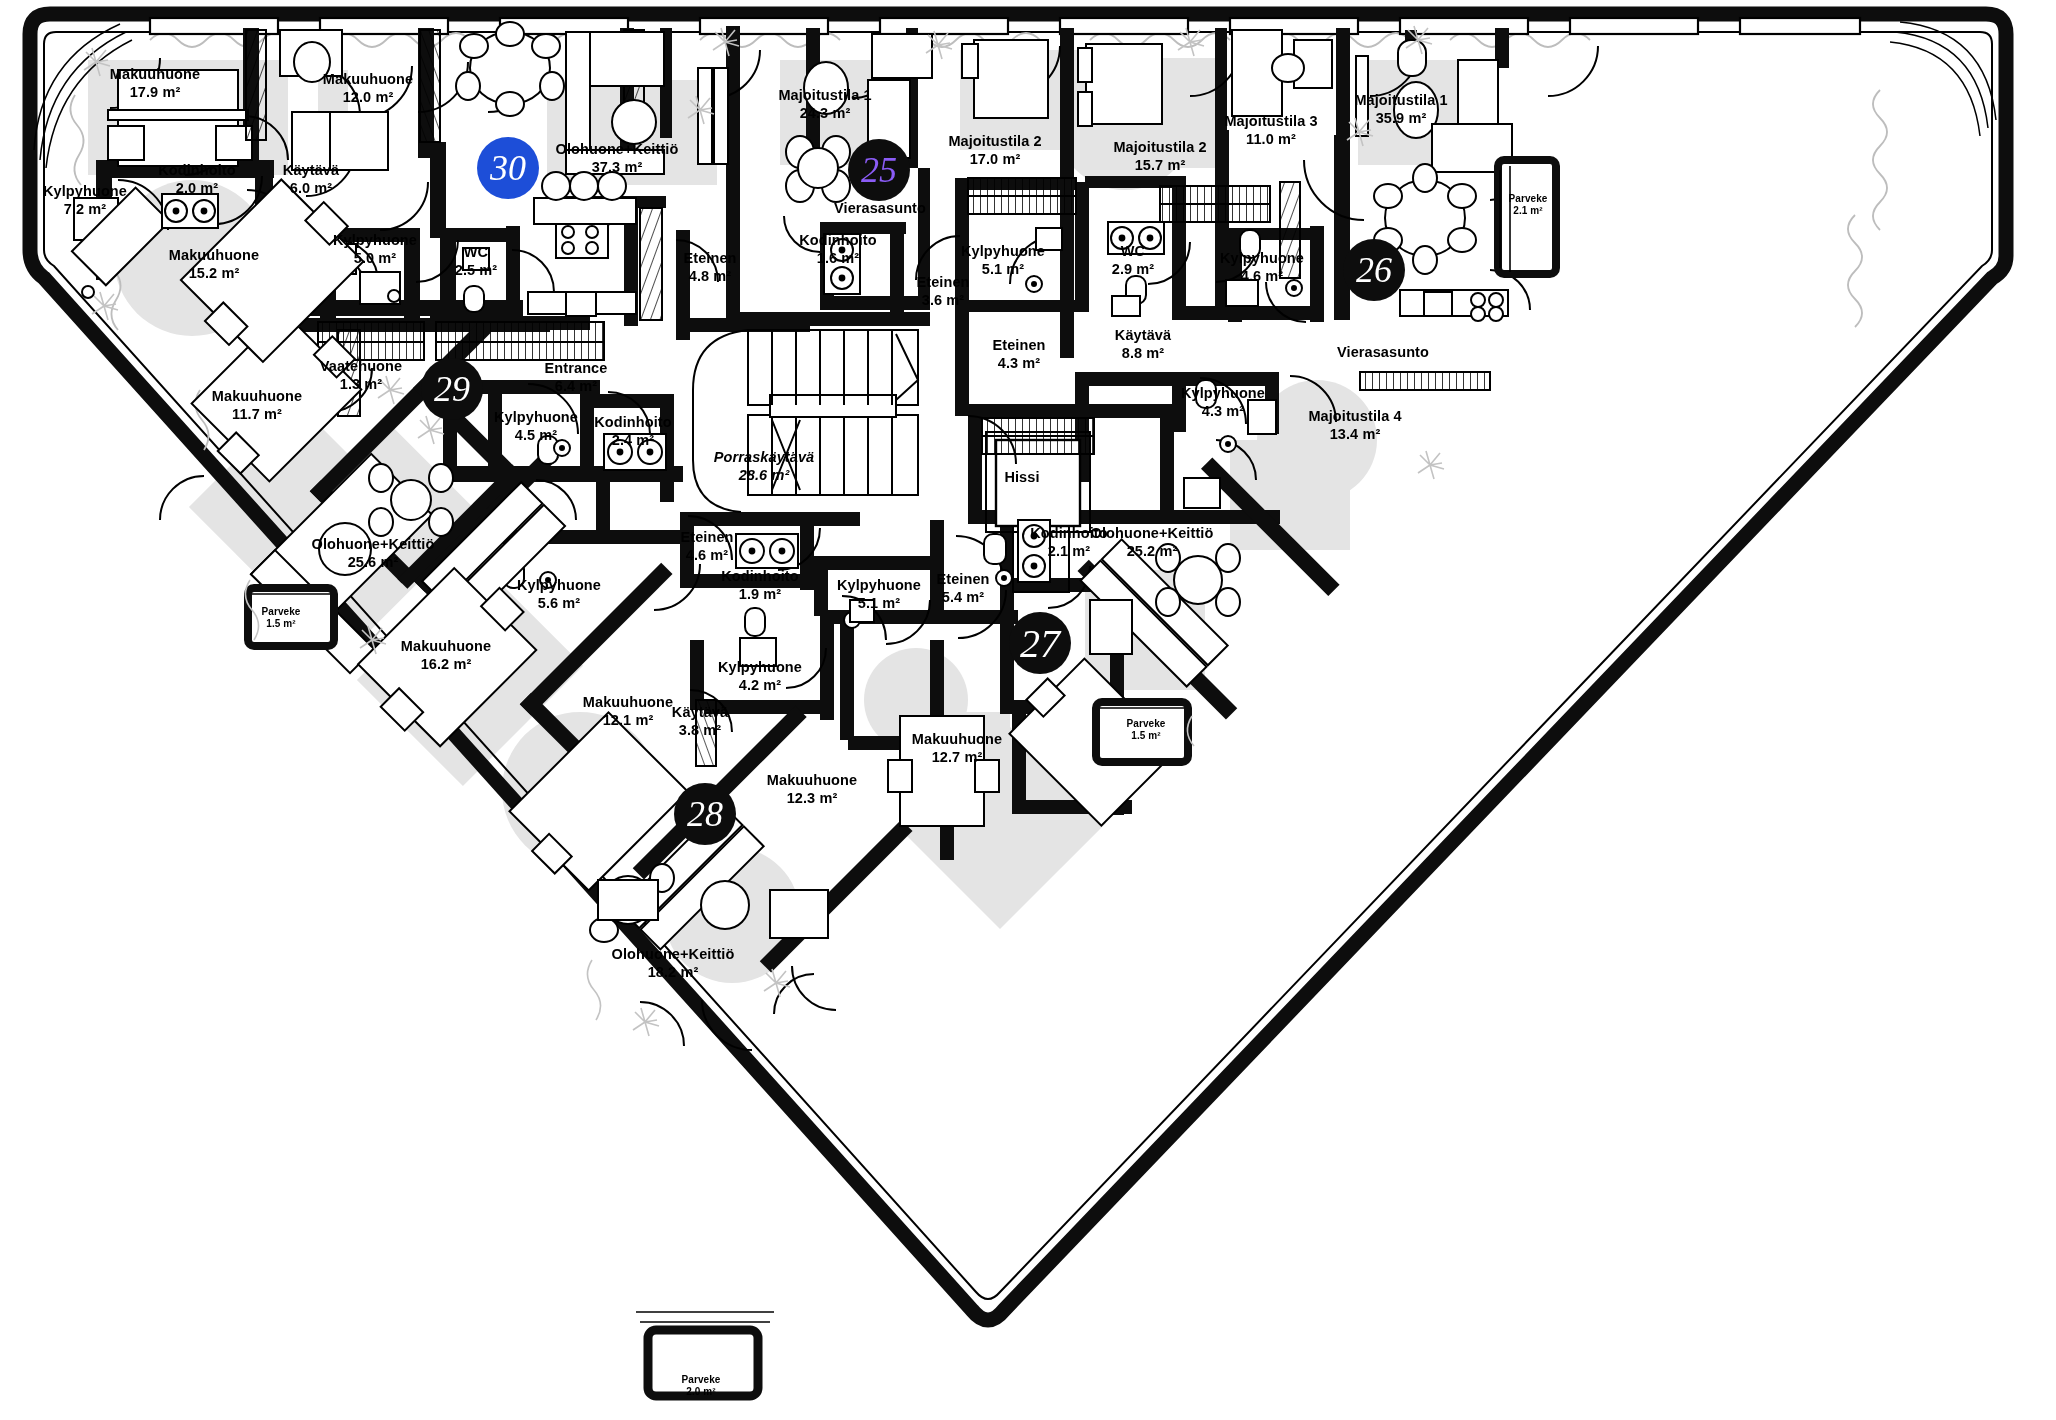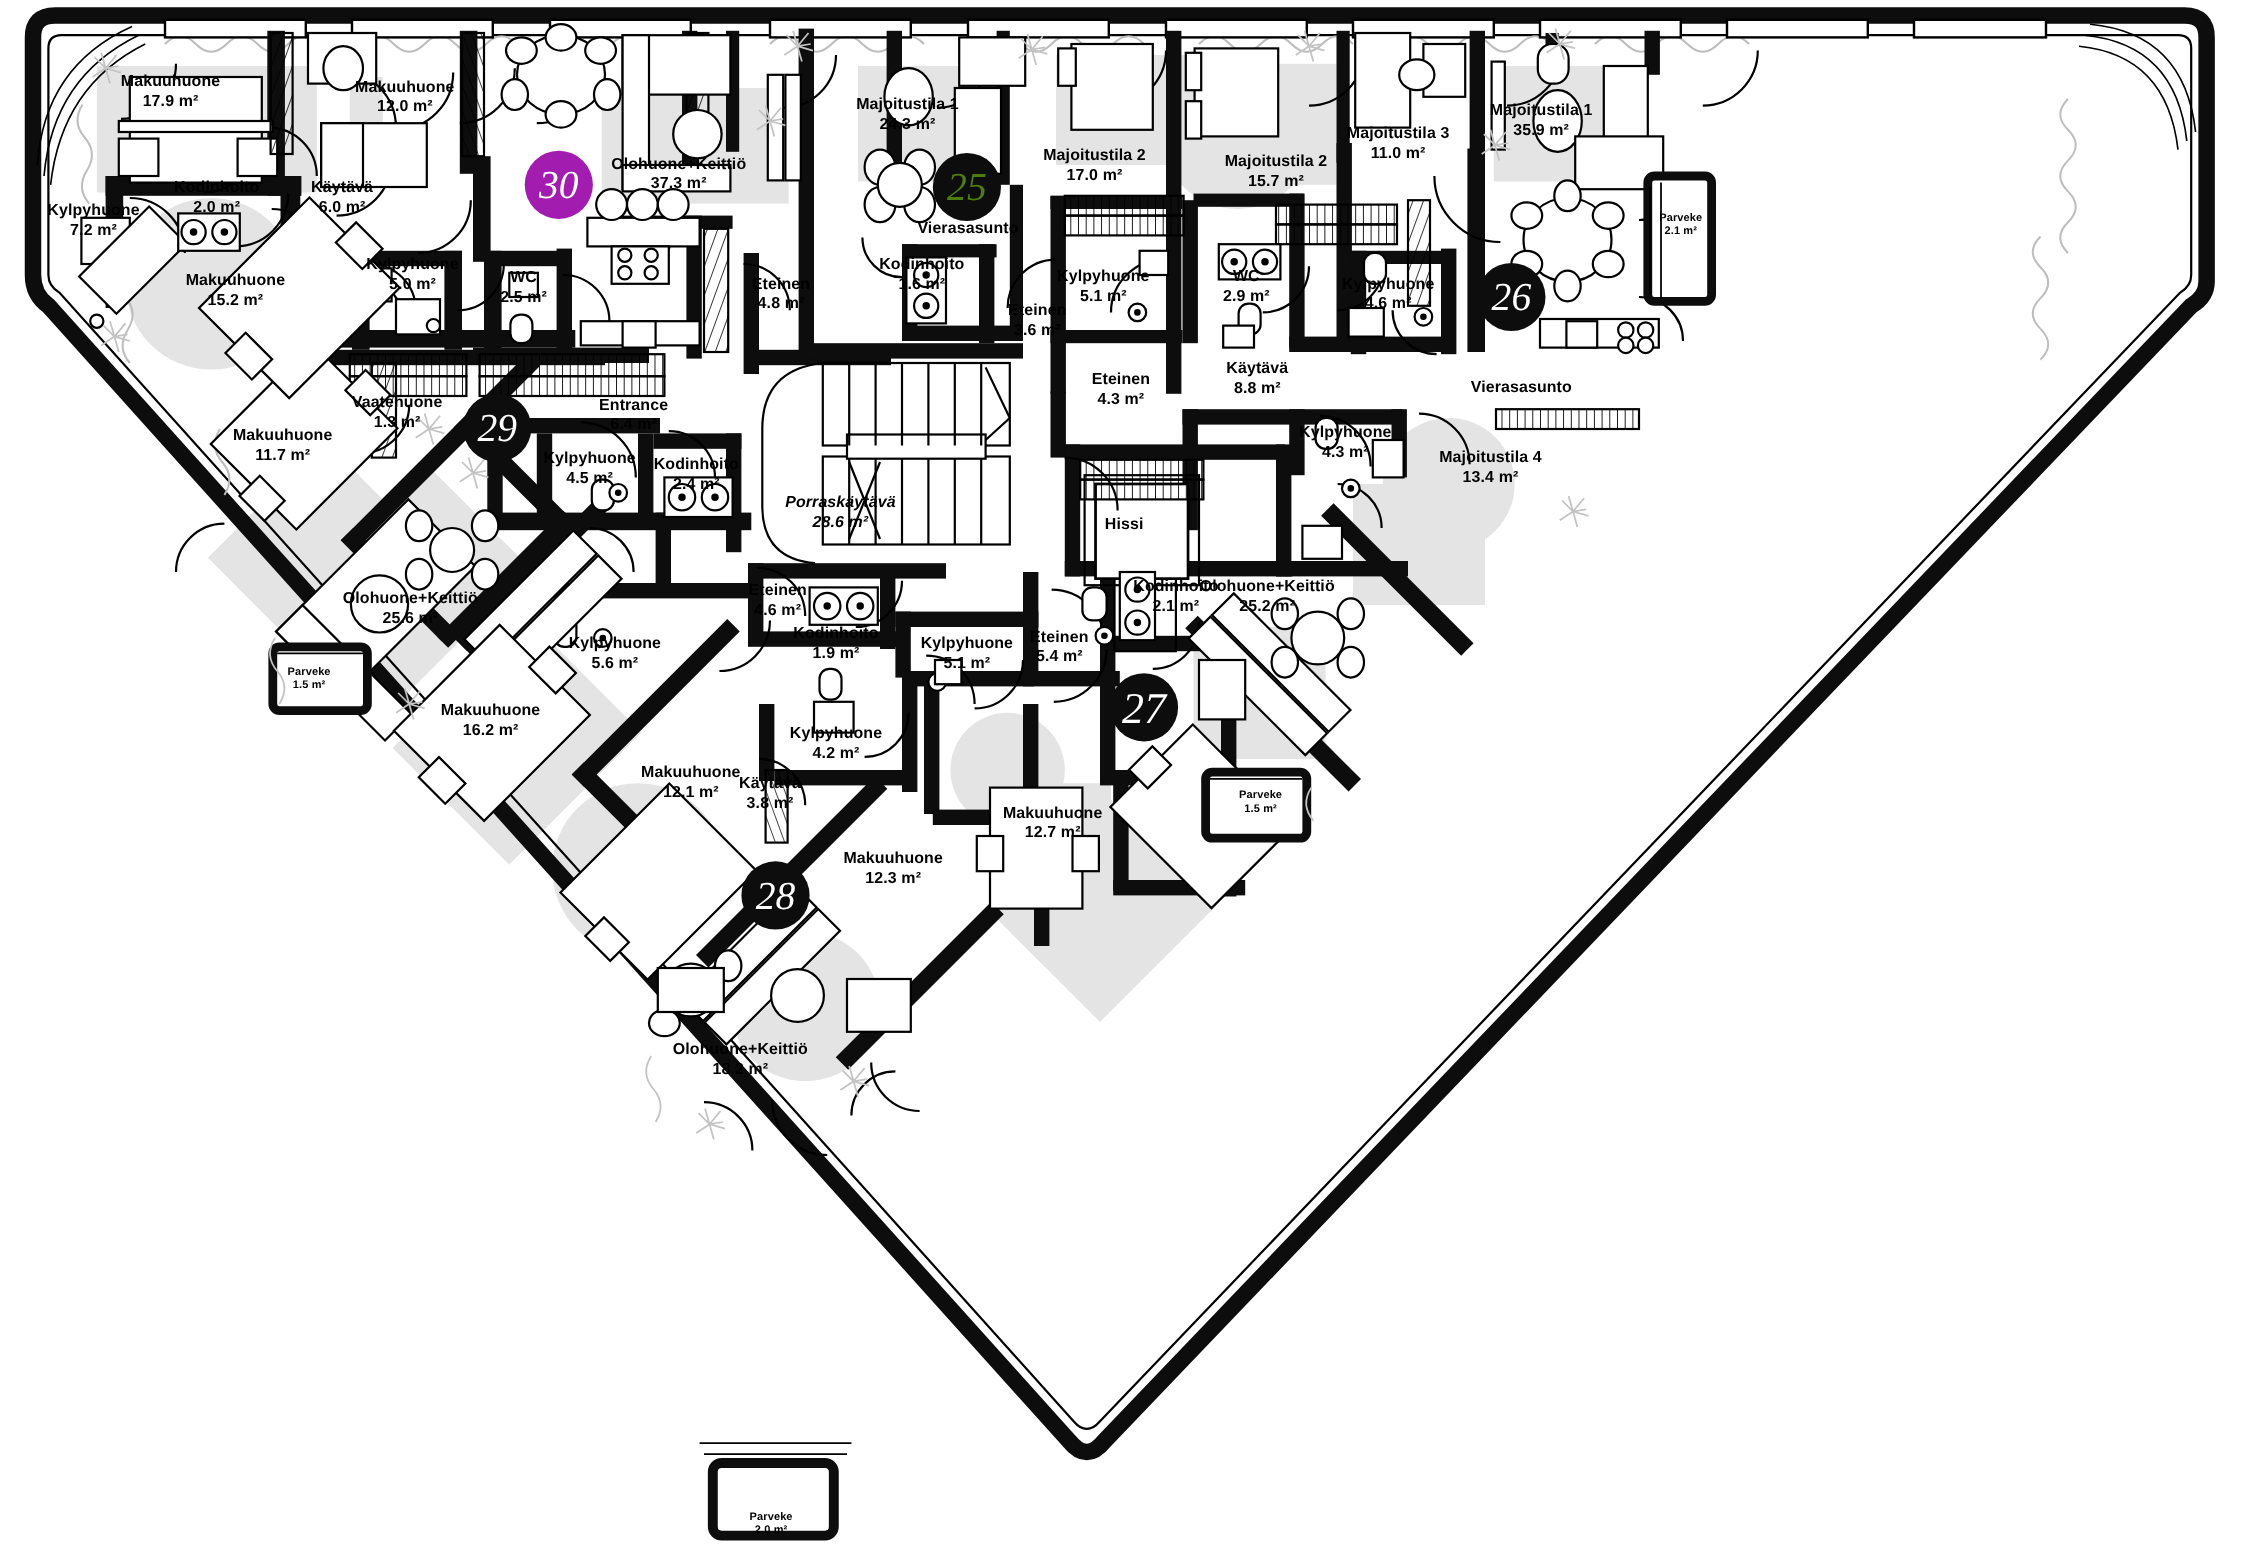--- a/index.html
+++ b/index.html
@@ -873,21 +873,21 @@
         <span class="nm">Olohuone+Keittiö</span>
         <span class="ar">18.2 m²</span>
       </div>
       <div class="lbl sm" style="left: 701px; top: 1386px;">
         <span class="nm">Parveke</span>
         <span class="ar">2.0 m²</span>
       </div>
     </div>
 
 <div id="badges">
-      <div class="badge" style="left: 508px; top: 168px; width: 62px; height: 62px; font-size: 36px; background: #a21caf; color: rgb(255, 255, 255);">30</div>
-      <div class="badge" style="left: 879px; top: 170px; width: 62px; height: 62px; font-size: 36px; background: rgb(13, 13, 13); color: #4d7c0f;">25</div>
+      <div class="badge" style="left: 508px; top: 168px; width: 62px; height: 62px; font-size: 36px; background: #1d4ed8; color: rgb(255, 255, 255);">30</div>
+      <div class="badge" style="left: 879px; top: 170px; width: 62px; height: 62px; font-size: 36px; background: rgb(13, 13, 13); color: #8b5cf6;">25</div>
       <div class="badge" style="left: 1374px; top: 270px; width: 62px; height: 62px; font-size: 36px; background: rgb(13, 13, 13); color: rgb(255, 255, 255);">26</div>
       <div class="badge" style="left: 452px; top: 389px; width: 62px; height: 62px; font-size: 36px; background: rgb(13, 13, 13); color: rgb(255, 255, 255);">29</div>
       <div class="badge" style="left: 1040px; top: 643px; width: 62px; height: 62px; font-size: 40px; background: rgb(13, 13, 13); color: rgb(255, 255, 255);">27</div>
       <div class="badge" style="left: 705px; top: 814px; width: 62px; height: 62px; font-size: 36px; background: rgb(13, 13, 13); color: rgb(255, 255, 255);">28</div>
     </div>
 
 </div>
 
 </body></html>

